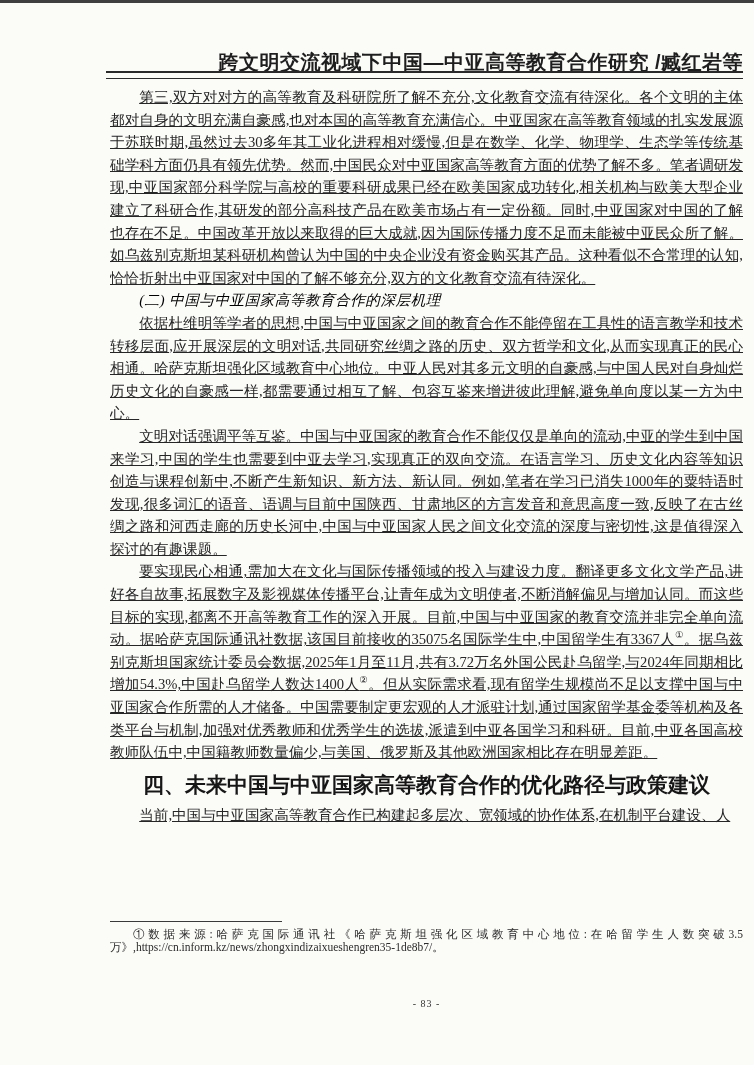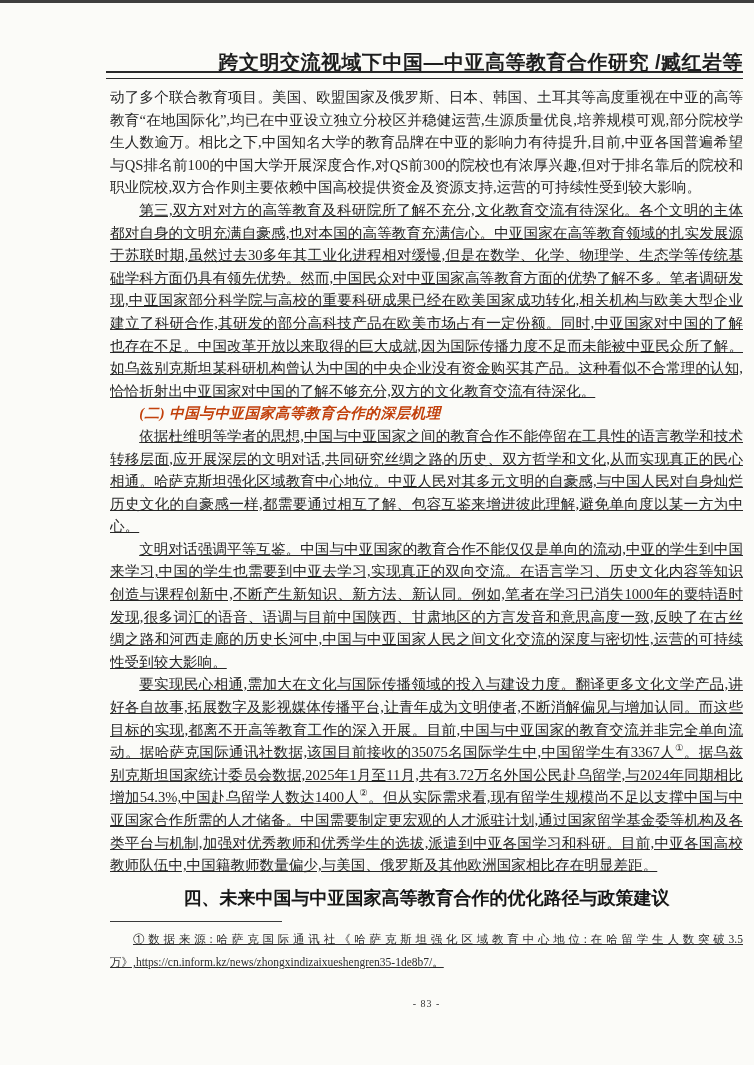--- a/index.html
+++ b/index.html
@@ -28,65 +28,63 @@
     position:absolute;left:110px;top:86px;width:633px;height:833px;
     overflow:hidden;
     font-size:14.6px;line-height:22.6px;
     text-align:justify;text-justify:inter-ideograph;
   }
   .body-col p{margin:0;padding:0;}
   .indent{text-indent:2em;text-decoration:underline;}
   .sub-heading{
     text-indent:2em;
     font-style:italic;
-    font-weight:700;
+    font-weight:400;
     letter-spacing:0.5px;
-    color:#c2410c;
+    color:#000000;
   }
   .section-heading{
     text-align:center;text-indent:0;
     font-family:"Liberation Sans","DejaVu Sans",sans-serif;
-    font-weight:bold;font-size:18px;line-height:24px;
+    font-weight:bold;font-size:21px;line-height:24px;
     color:#161616;
     margin:9px 0 7px 0 !important;
   }
   sup.fnref{
     font-size:9.5px;line-height:0;vertical-align:super;letter-spacing:0;
   }
   .footnote-rule{
     position:absolute;left:110px;top:921px;width:172px;height:0;
     border-top:1.5px solid #3a3a3a;
   }
   .footnotes{
     position:absolute;left:110px;top:928px;width:633px;
-    font-size:11.5px;line-height:23px;text-align:justify;
+    font-size:11.5px;line-height:13px;text-align:justify;
     color:#2b2b2b;
-    text-decoration:underline;
   }
   .footnotes p{margin:0;padding:0;text-indent:2em;}
   .page-number{
     position:absolute;left:110px;top:998px;width:633px;
     text-align:center;font-size:10px;letter-spacing:1px;color:#333;
   }
 </style>
 </head>
 <body>
 
 <div class="top-strip"></div>
 
 <div class="running-head">跨文明交流视域下中国—中亚高等教育合作研究 /臧红岩等</div>
 
 <div class="double-rule"></div>
 
 <div class="body-col">
-  <p>动了多个联合教育项目。美国、欧盟国家及俄罗斯、日本、韩国、土耳其等高度重视在中亚的高等教育“在地国际化”,均已在中亚设立独立分校区并稳健运营,生源质量优良,培养规模可观,部分院校学生人数逾万。相比之下,中国知名大学的教育品牌在中亚的影响力有待提升,目前,中亚各国普遍希望与QS排名前100的中国大学开展深度合作,对QS前300的院校也有浓厚兴趣,但对于排名靠后的院校和职业院校,双方合作则主要依赖中国高校提供资金及资源支持,运营的可持续性受到较大影响。</p>
   <p class="indent">第三,双方对对方的高等教育及科研院所了解不充分,文化教育交流有待深化。各个文明的主体都对自身的文明充满自豪感,也对本国的高等教育充满信心。中亚国家在高等教育领域的扎实发展源于苏联时期,虽然过去30多年其工业化进程相对缓慢,但是在数学、化学、物理学、生态学等传统基础学科方面仍具有领先优势。然而,中国民众对中亚国家高等教育方面的优势了解不多。笔者调研发现,中亚国家部分科学院与高校的重要科研成果已经在欧美国家成功转化,相关机构与欧美大型企业建立了科研合作,其研发的部分高科技产品在欧美市场占有一定份额。同时,中亚国家对中国的了解也存在不足。中国改革开放以来取得的巨大成就,因为国际传播力度不足而未能被中亚民众所了解。如乌兹别克斯坦某科研机构曾认为中国的中央企业没有资金购买其产品。这种看似不合常理的认知,恰恰折射出中亚国家对中国的了解不够充分,双方的文化教育交流有待深化。</p>
   <p class="sub-heading">(二) 中国与中亚国家高等教育合作的深层机理</p>
   <p class="indent">依据杜维明等学者的思想,中国与中亚国家之间的教育合作不能停留在工具性的语言教学和技术转移层面,应开展深层的文明对话,共同研究丝绸之路的历史、双方哲学和文化,从而实现真正的民心相通。哈萨克斯坦强化区域教育中心地位。中亚人民对其多元文明的自豪感,与中国人民对自身灿烂历史文化的自豪感一样,都需要通过相互了解、包容互鉴来增进彼此理解,避免单向度以某一方为中心。</p>
-  <p class="indent">文明对话强调平等互鉴。中国与中亚国家的教育合作不能仅仅是单向的流动,中亚的学生到中国来学习,中国的学生也需要到中亚去学习,实现真正的双向交流。在语言学习、历史文化内容等知识创造与课程创新中,不断产生新知识、新方法、新认同。例如,笔者在学习已消失1000年的粟特语时发现,很多词汇的语音、语调与目前中国陕西、甘肃地区的方言发音和意思高度一致,反映了在古丝绸之路和河西走廊的历史长河中,中国与中亚国家人民之间文化交流的深度与密切性,运营的可持续性受到较大影响。</p>
+  <p class="indent">文明对话强调平等互鉴。中国与中亚国家的教育合作不能仅仅是单向的流动,中亚的学生到中国来学习,中国的学生也需要到中亚去学习,实现真正的双向交流。在语言学习、历史文化内容等知识创造与课程创新中,不断产生新知识、新方法、新认同。例如,笔者在学习已消失1000年的粟特语时发现,很多词汇的语音、语调与目前中国陕西、甘肃地区的方言发音和意思高度一致,反映了在古丝绸之路和河西走廊的历史长河中,中国与中亚国家人民之间文化交流的深度与密切性,这是值得深入探讨的有趣课题。</p>
   <p class="indent"><span>要实现民心相通,需加大在文化与国际传播领域的投入与建设力度。翻译更多文化文学产品,讲好各自故事,拓展数字及影视媒体传播平台,让青年成为文明使者,不断消解偏见与增加认同。而这些目标的实现,都离不开高等教育工作的深入开展。目前,中国与中亚国家的教育交流并非完全单向流动。据哈萨克国际通讯社数据,该国目前接收的35075名国际学生中,中国留学生有3367人</span><sup class="fnref">①</sup><span>。据乌兹别克斯坦国家统计委员会数据,2025年1月至11月,共有3.72万名外国公民赴乌留学,与2024年同期相比增加54.3%,中国赴乌留学人数达1400人</span><sup class="fnref">②</sup><span>。但从实际需求看,现有留学生规模尚不足以支撑中国与中亚国家合作所需的人才储备。中国需要制定更宏观的人才派驻计划,通过国家留学基金委等机构及各类平台与机制,加强对优秀教师和优秀学生的选拔,派遣到中亚各国学习和科研。目前,中亚各国高校教师队伍中,中国籍教师数量偏少,与美国、俄罗斯及其他欧洲国家相比存在明显差距。</span></p>
   <p class="section-heading">四、未来中国与中亚国家高等教育合作的优化路径与政策建议</p>
   <p class="indent">当前,中国与中亚国家高等教育合作已构建起多层次、宽领域的协作体系,在机制平台建设、人</p>
 </div>
 
 <div class="footnote-rule"></div>
 
 <div class="footnotes">
   <p>①数据来源:哈萨克国际通讯社《哈萨克斯坦强化区域教育中心地位:在哈留学生人数突破3.5万》,https://cn.inform.kz/news/zhongxindizaixueshengren35-1de8b7/。</p>
 </div>

